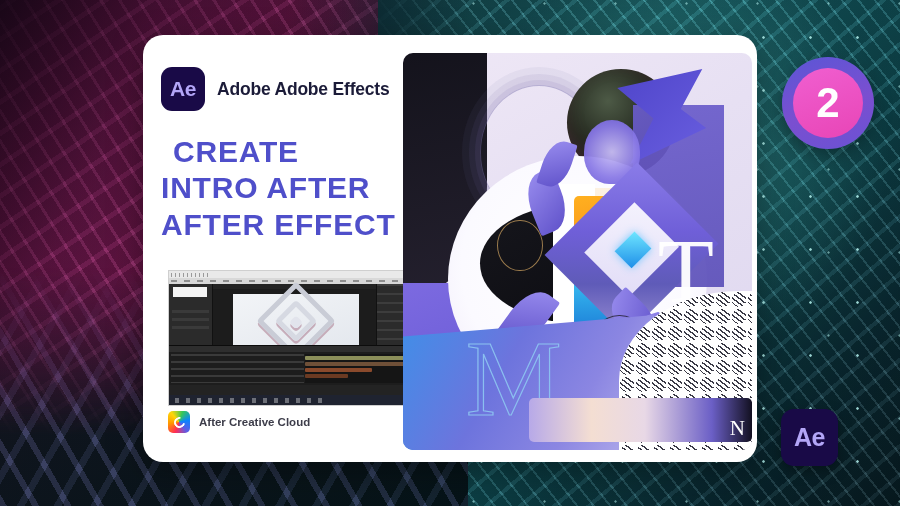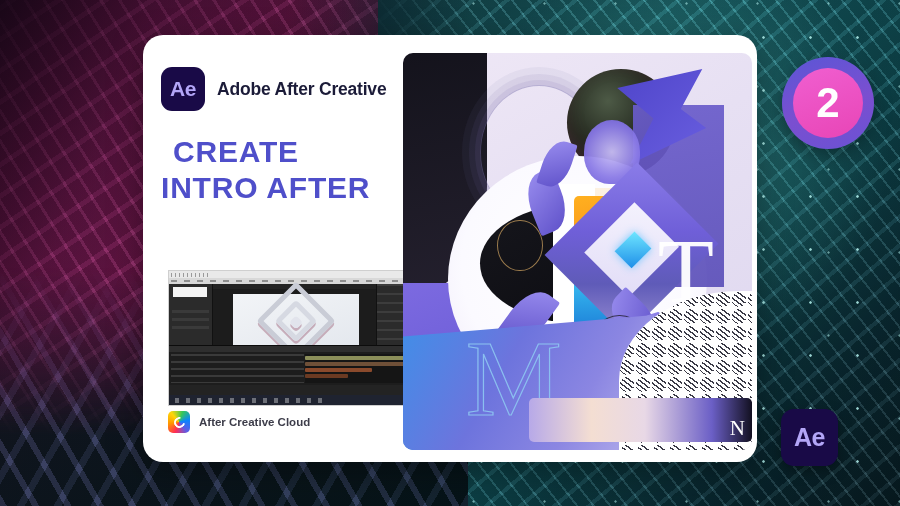--- a/index.html
+++ b/index.html
@@ -294,26 +294,27 @@
   <div class="bg-layer bg-cubes"></div>
 
   <div id="card">
 
     <div class="left-col">
 
       <div class="brand-row">
         <div class="ae-badge">
           <span>Ae</span>
         </div>
-        <div class="brand-name">Adobe After Creative</div>
+        <div class="brand-name">Adobe Adobe Effects</div>
       </div>
 
       <div class="headline">
         <div class="l1">CREATE</div>
         <div class="l2">INTRO AFTER</div>
+        <div class="l3">AFTER EFFECT</div>
       </div>
 
       <div class="shot">
         <div class="shot-titlebar">
           <div class="tb-dots"></div>
         </div>
         <div class="shot-menubar"></div>
         <div class="shot-body">
           <div class="panel-left">
             <div class="tool"></div>

